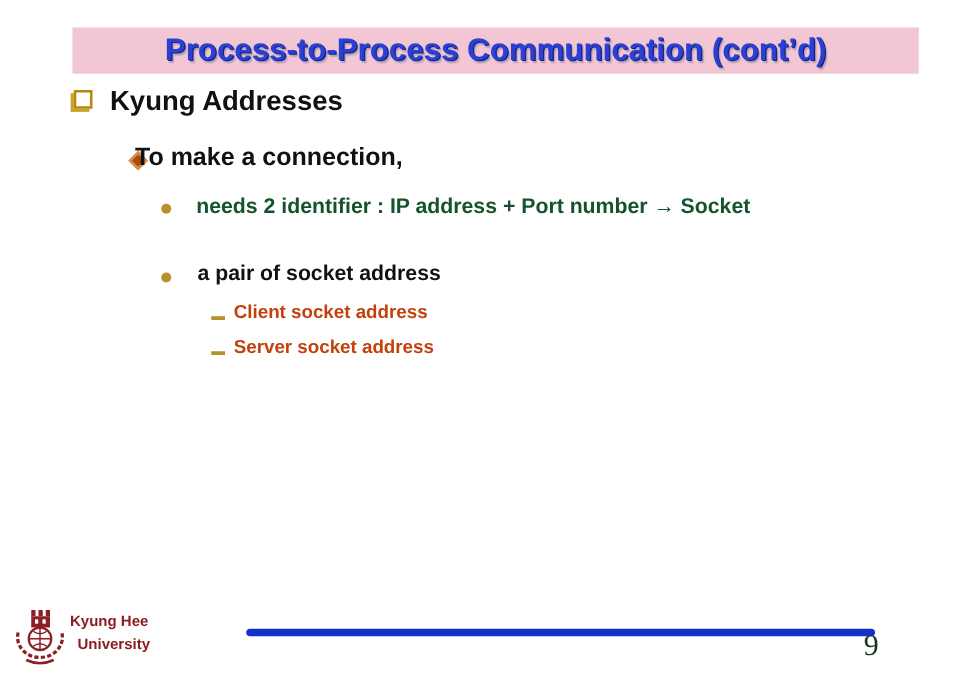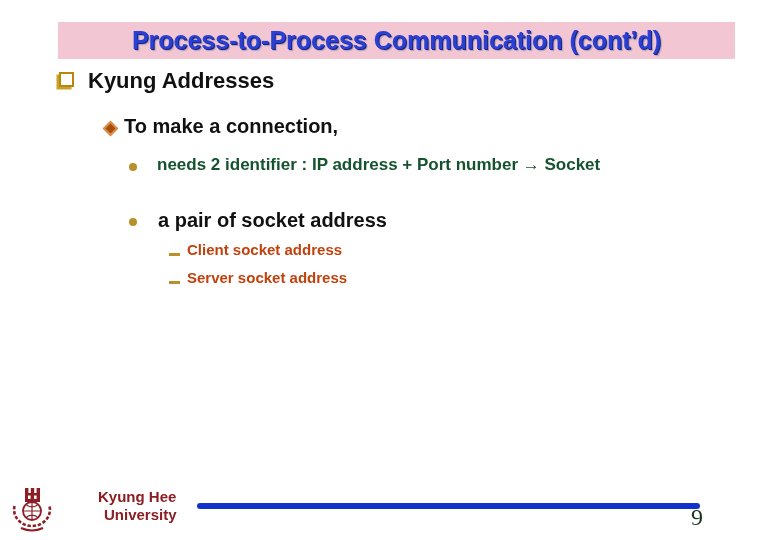--- a/index.html
+++ b/index.html
@@ -53,21 +53,21 @@
   .diamond {
     position: absolute;
     left: 105px; top: 123px;
     width: 7px; height: 7px;
     background: #A84E08;
     border: 2px solid #D98E4A;
     transform: rotate(45deg);
   }
   .l2-text {
     position: absolute;
-    left: 124px; top: 115px;
+    left: 108px; top: 115px;
     font-size: 20px;
     font-weight: bold;
     color: #111111;
     white-space: nowrap;
   }
 
   
   .dot {
     position: absolute;
     width: 8px; height: 8px;
@@ -82,21 +82,21 @@
     font-size: 17px;
     font-weight: bold;
     color: #14532d;
     line-height: 24px;
     white-space: nowrap;
   }
   .l3-block .line1 { padding-left: 9px; }
   #l3b {
     position: absolute;
     left: 158px; top: 209px;
-    font-size: 20px;
+    font-size: 17px;
     font-weight: bold;
     color: #111111;
     white-space: nowrap;
   }
 
   
   .dash {
     position: absolute;
     width: 11px; height: 3px;
     background: #B8902C;
@@ -116,25 +116,24 @@
   
   .logo {
     position: absolute;
     left: 10px; top: 483px;
     width: 44px; height: 50px;
   }
   .org {
     position: absolute;
     left: 56px; top: 488px;
     color: #8B1D23;
-    font-size: 15px;
+    font-size: 12px;
     font-weight: bold;
     line-height: 18px;
     white-space: nowrap;
-    margin-left: 42px;
   }
   .org .line2 { padding-left: 6px; }
   .footer-line {
     position: absolute;
     left: 197px; top: 503px;
     width: 503px; height: 6px;
     background: #1133CC;
     border-radius: 3px;
   }
   .page-num {

